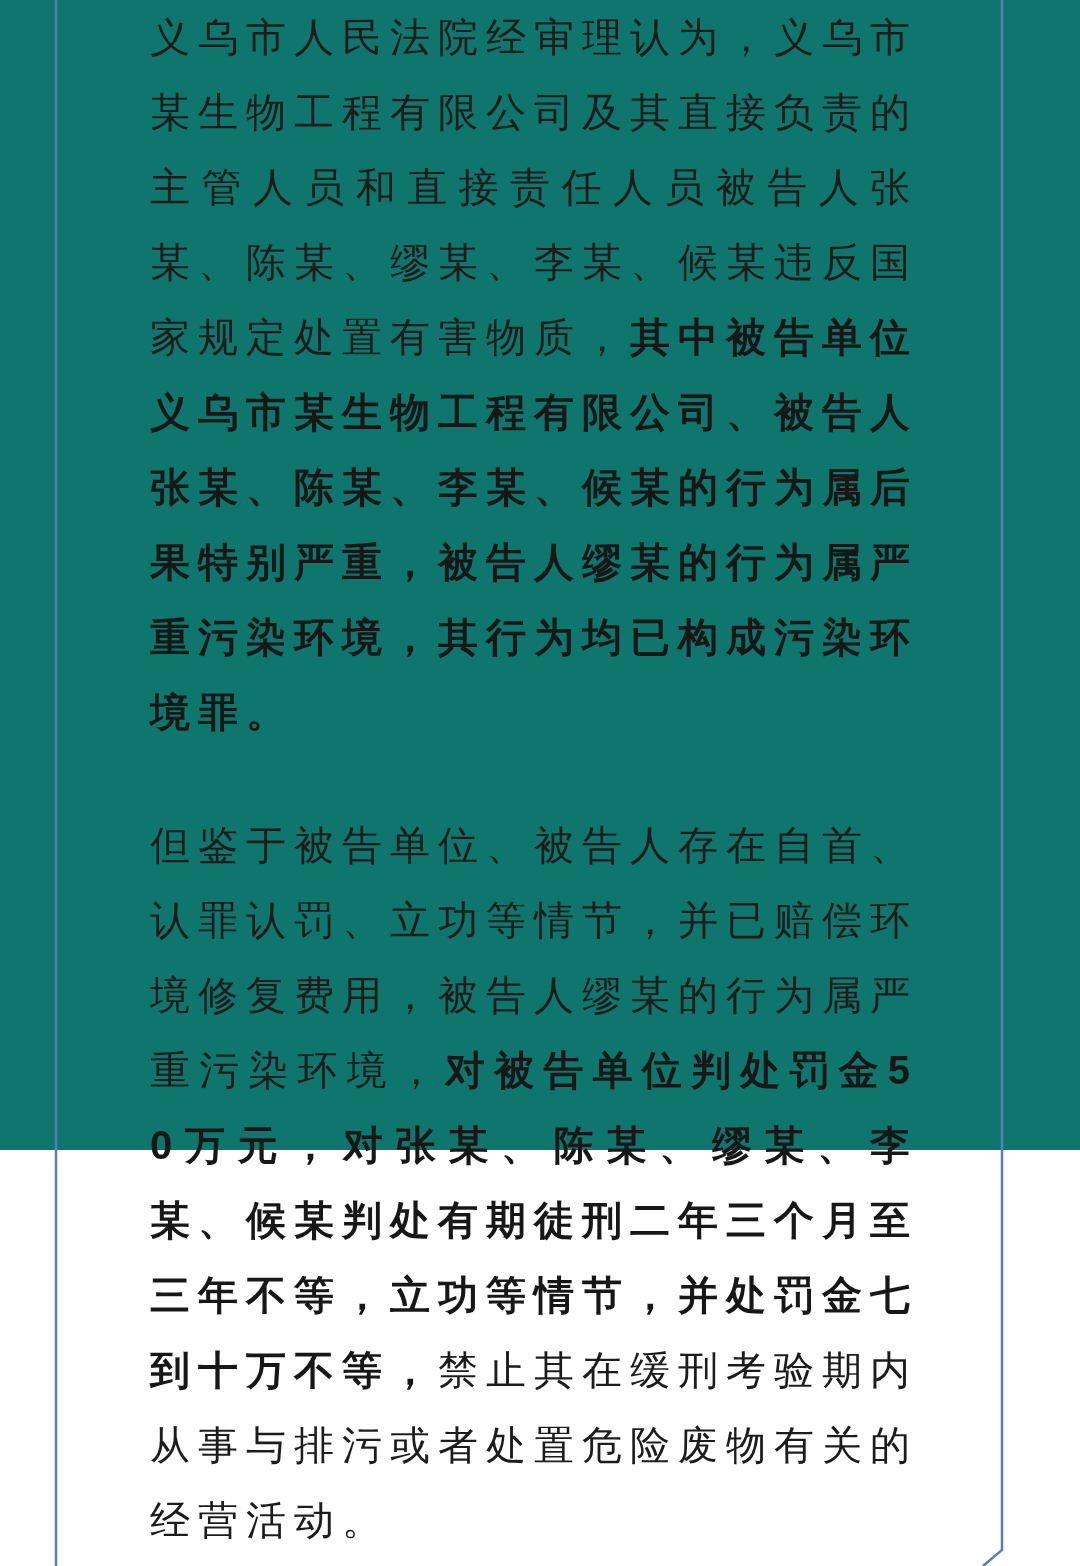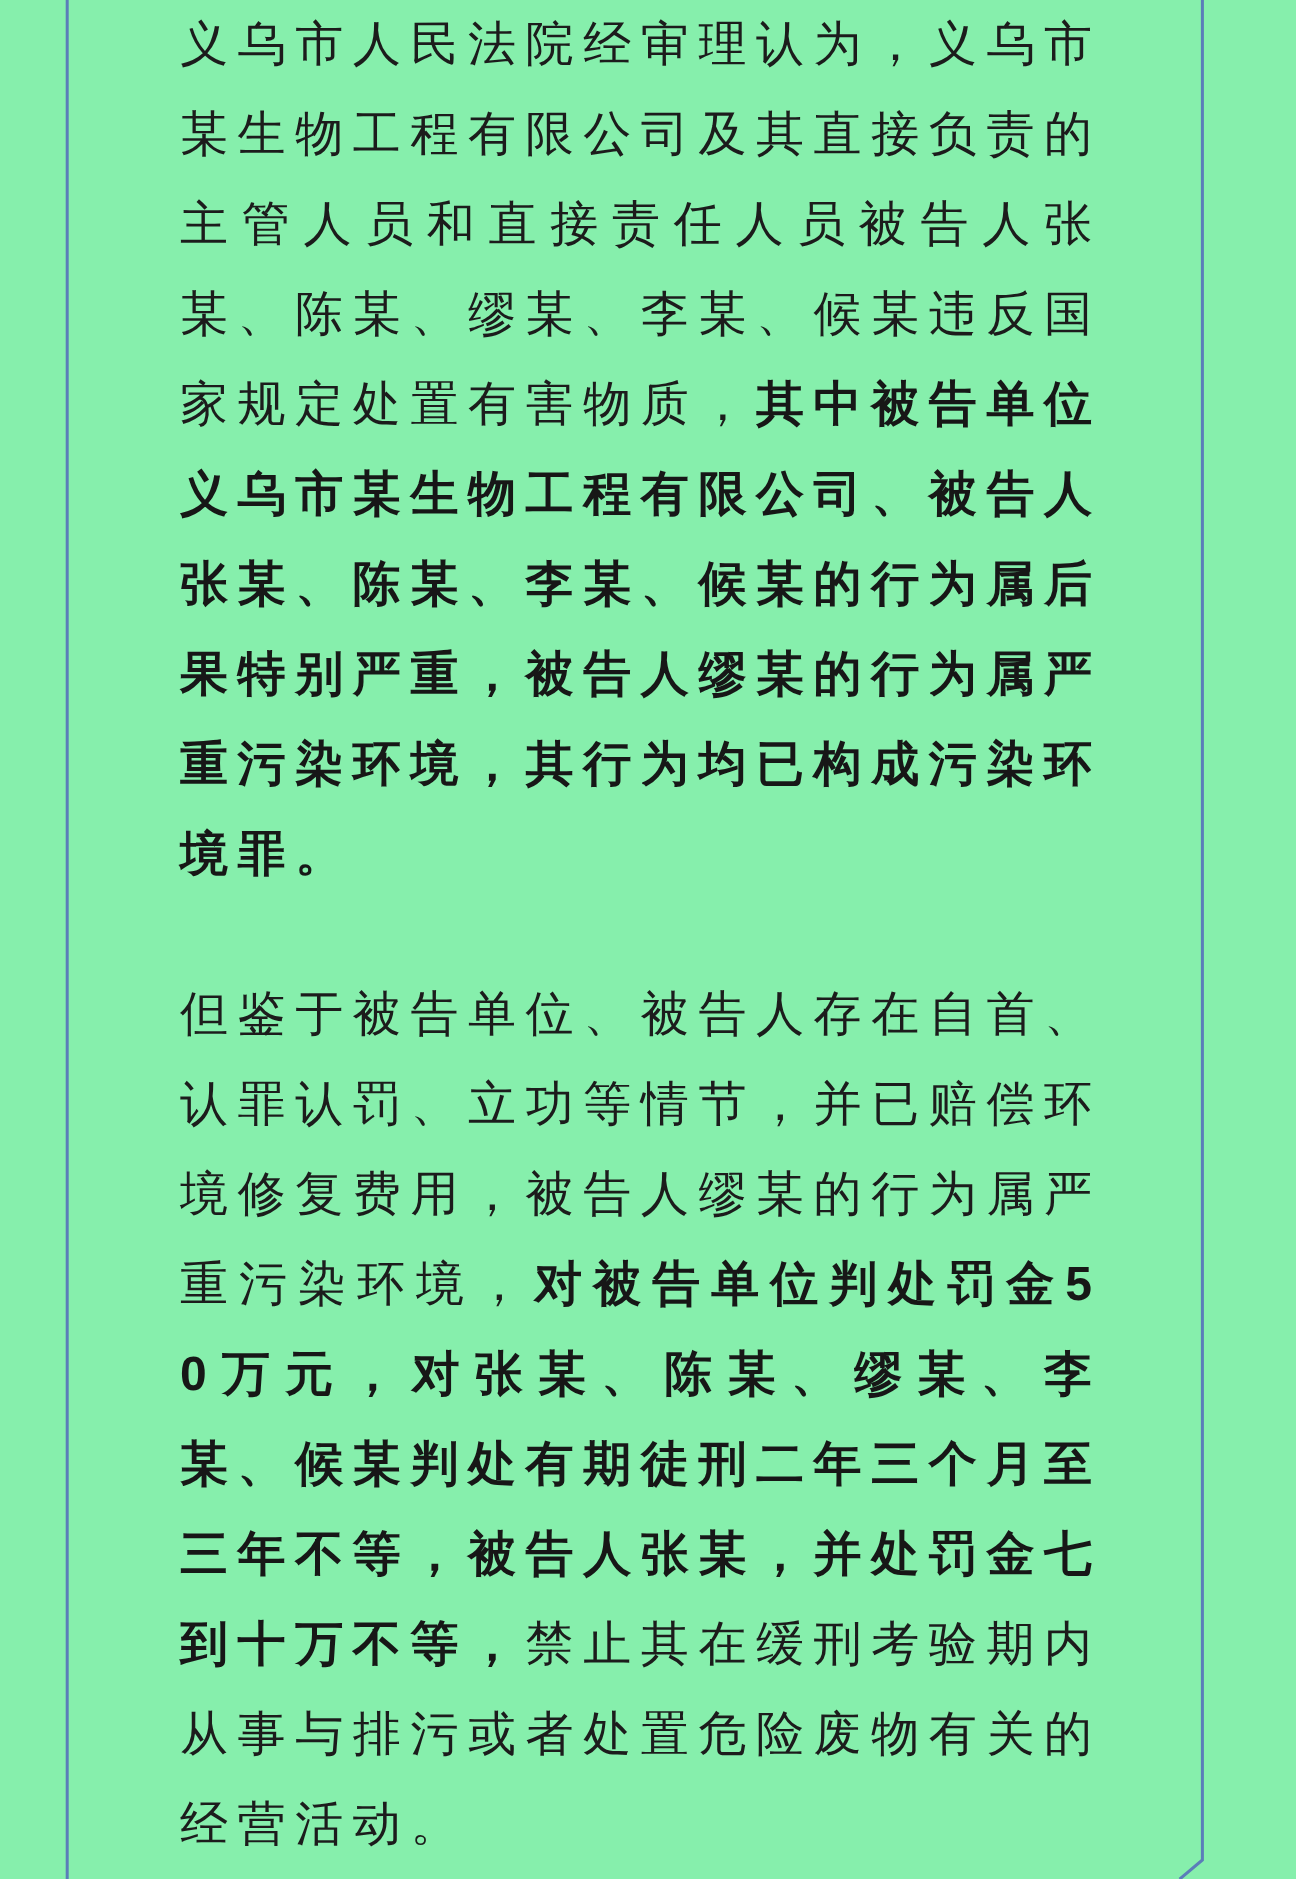--- a/index.html
+++ b/index.html
@@ -11,22 +11,22 @@
     height: 1566px;
     background: #ffffff;
     position: relative;
     overflow: hidden;
     font-family: "Liberation Sans", "DejaVu Sans", sans-serif;
   }
   .page {
     position: absolute;
     inset: 0;
     width: 1080px;
-    height: 1566px;
-    background: #86efac;
+    height: 1150px;
+    background: #0f766e;
   }
   .border-svg {
     position: absolute;
     left: 0;
     top: 0;
     width: 1080px;
     height: 1566px;
     pointer-events: none;
   }
   .article-body {
@@ -59,16 +59,16 @@
 
 <div class="page">
 
   <svg class="border-svg" viewBox="0 0 1080 1566" xmlns="http://www.w3.org/2000/svg">
     <polyline points="56,0 56,1566" fill="none" stroke="#5b7db9" stroke-width="2.5"></polyline>
     <polyline points="1002,0 1002,1550 983,1566" fill="none" stroke="#5b7db9" stroke-width="2.5"></polyline>
   </svg>
 
   <div class="article-body">
       <p><span>义乌市人民法院经审理认为，义乌市某生物工程有限公司及其直接负责的主管人员和直接责任人员被告人张某、陈某、缪某、李某、候某违反国家规定处置有害物质，</span><strong>其中被告单位义乌市某生物工程有限公司、被告人张某、陈某、李某、候某的行为属后果特别严重，被告人缪某的行为属严重污染环境，其行为均已构成污染环境罪。</strong></p>
-      <p><span>但鉴于被告单位、被告人存在自首、认罪认罚、立功等情节，并已赔偿环境修复费用，被告人缪某的行为属严重污染环境，</span><strong>对被告单位判处罚金50万元，对张某、陈某、缪某、李某、候某判处有期徒刑二年三个月至三年不等，被告人张某，并处罚金七到十万不等，</strong><span>禁止其在缓刑考验期内从事与排污或者处置危险废物有关的经营活动。</span></p>
+      <p><span>但鉴于被告单位、被告人存在自首、认罪认罚、立功等情节，并已赔偿环境修复费用，被告人缪某的行为属严重污染环境，</span><strong>对被告单位判处罚金50万元，对张某、陈某、缪某、李某、候某判处有期徒刑二年三个月至三年不等，立功等情节，并处罚金七到十万不等，</strong><span>禁止其在缓刑考验期内从事与排污或者处置危险废物有关的经营活动。</span></p>
     </div>
 
 </div>
 
 </body></html>

